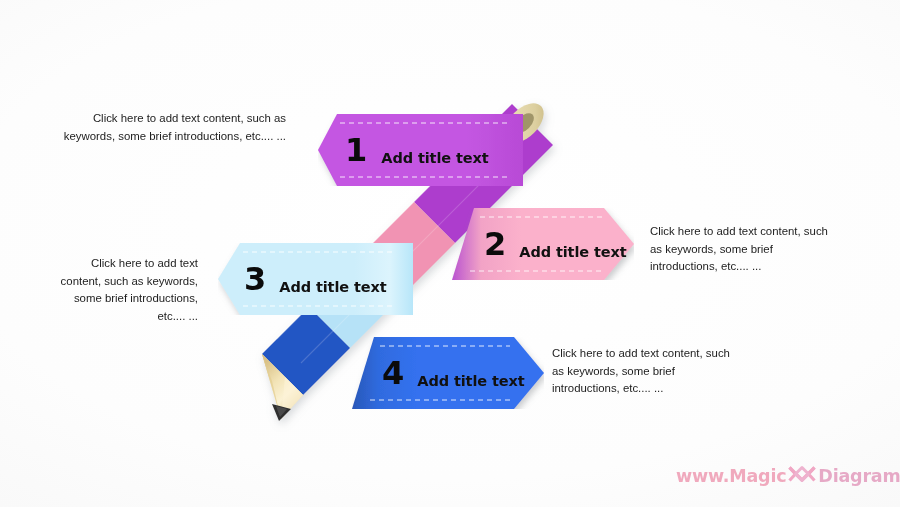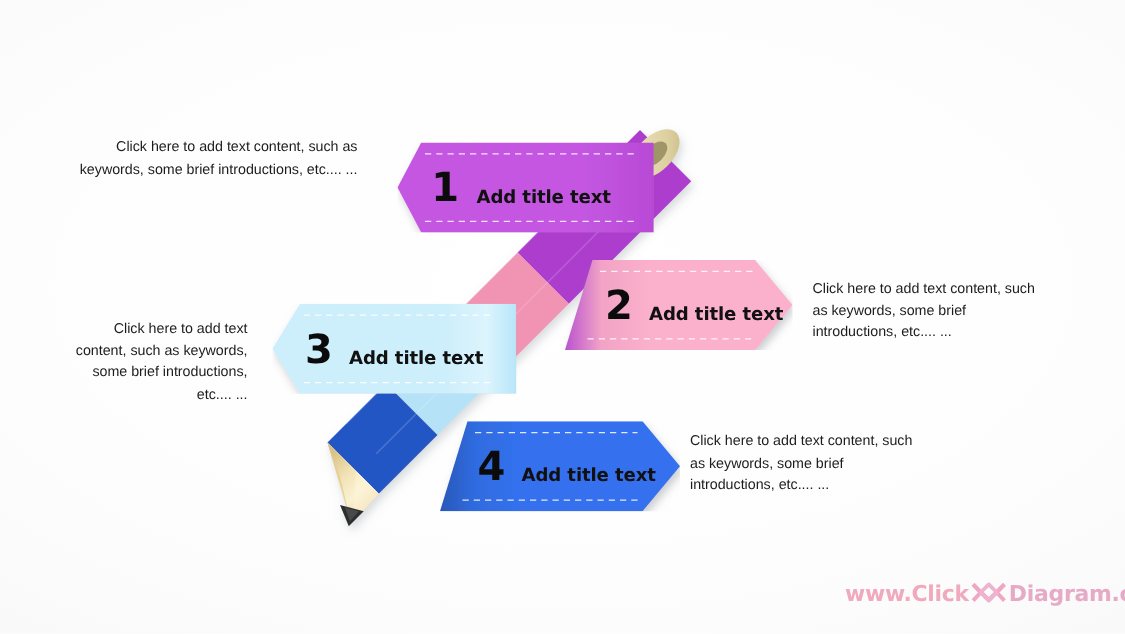--- a/index.html
+++ b/index.html
@@ -327,21 +327,21 @@
       </g>
     </svg>
   </div>
 
   <div class="desc" id="desc1">Click here to add text content, such as keywords, some brief introductions, etc.... ...</div>
   <div class="desc" id="desc2">Click here to add text content, such as keywords, some brief introductions, etc.... ...</div>
   <div class="desc" id="desc3">Click here to add text content, such as keywords, some brief introductions, etc.... ...</div>
   <div class="desc" id="desc4">Click here to add text content, such as keywords, some brief introductions, etc.... ...</div>
 
   <div id="watermark">
-    <span class="wm-magic">www.Click</span>
+    <span class="wm-magic">www.Magic</span>
     <span class="wm-logo">
       <svg width="30" height="26" viewBox="0 0 30 26" xmlns="http://www.w3.org/2000/svg">
         <g fill="none" stroke="#f0a7c4" stroke-width="3.2" stroke-linejoin="round">
           <path d="M2.5 4.5 L15 17 L27.5 4.5"></path>
           <path d="M2.5 4.5 L8.5 11 L2.5 17.5"></path>
           <path d="M27.5 4.5 L21.5 11 L27.5 17.5"></path>
           <path d="M2.5 17.5 L15 23.5 L27.5 17.5" stroke-opacity="0"></path>
         </g>
         <g fill="none" stroke="#eeb3cf" stroke-width="3" stroke-linejoin="round">
           <path d="M8.5 11 L15 4.5 L21.5 11 L15 17.5 Z"></path>

